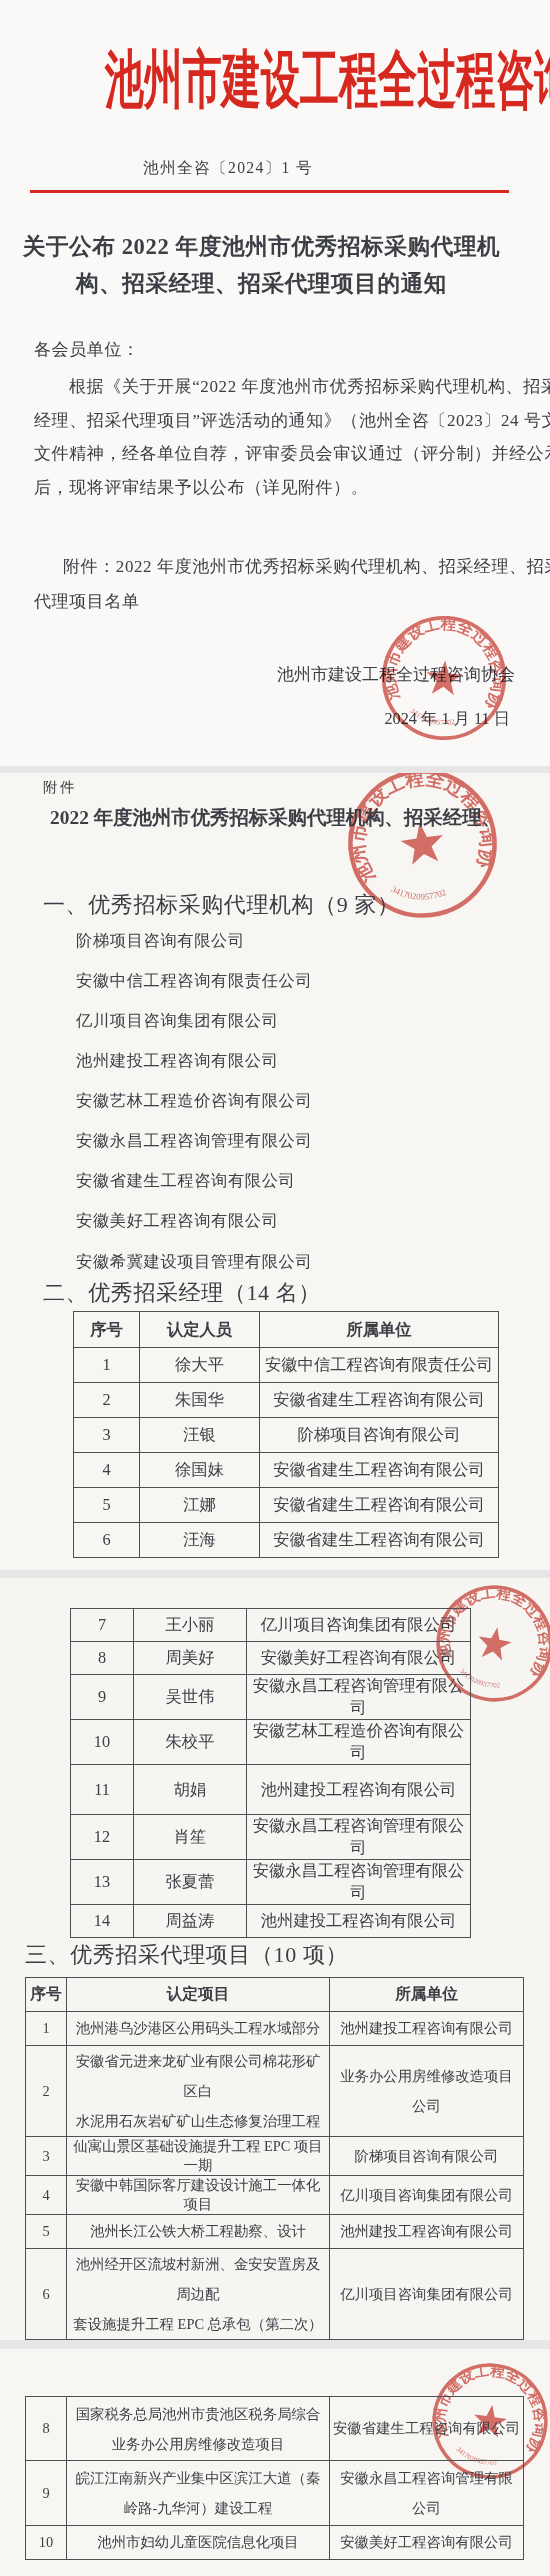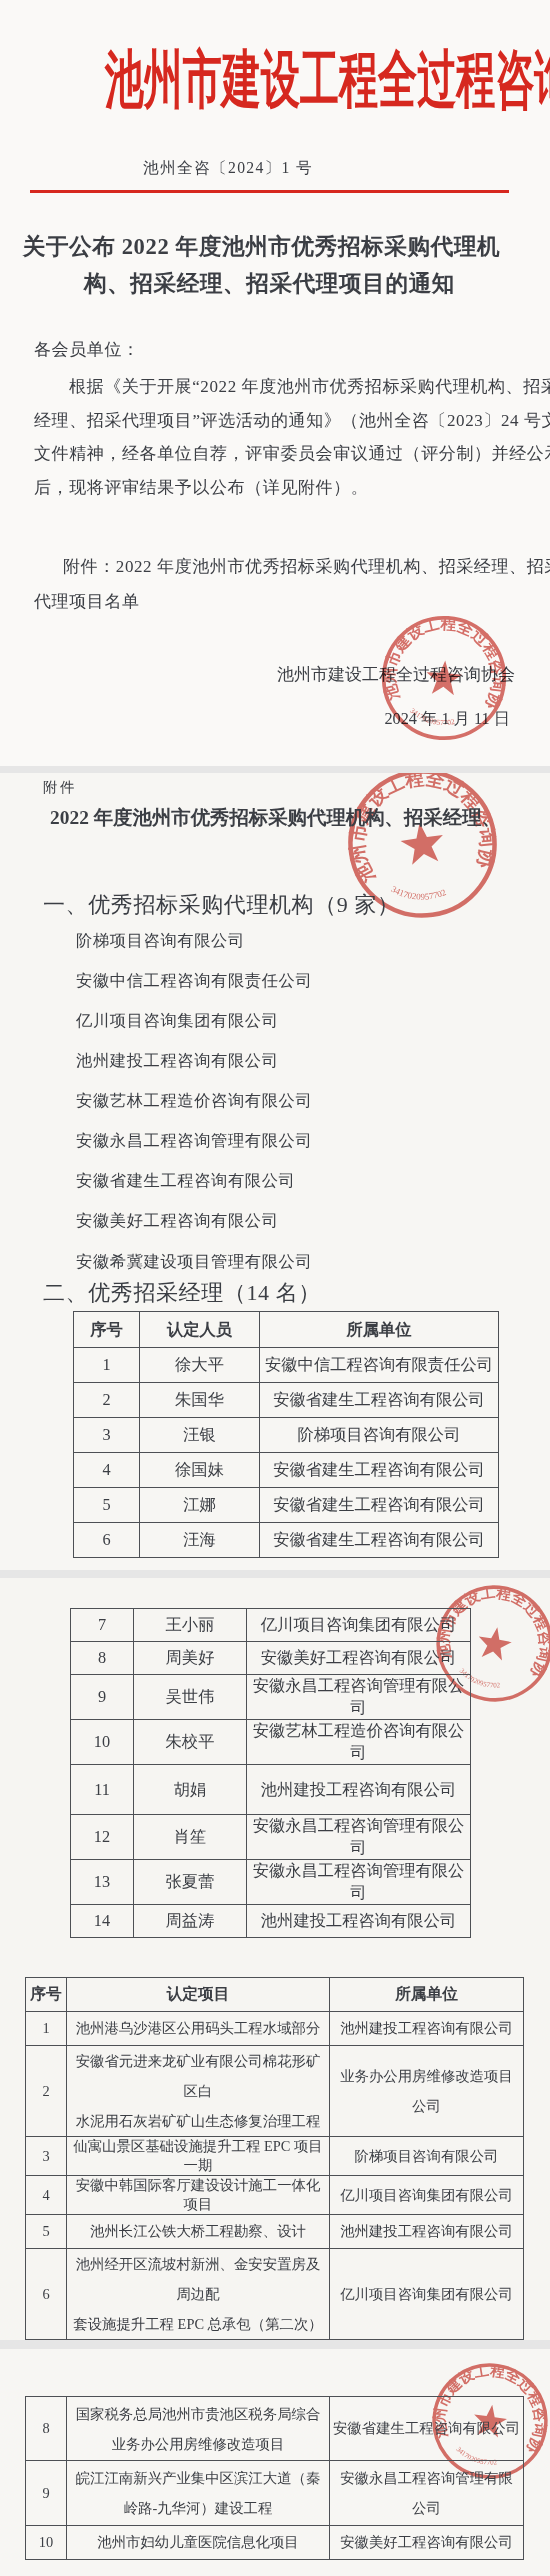--- a/index.html
+++ b/index.html
@@ -63,21 +63,21 @@
       </text>
     </g>
   </defs>
 </svg>
 
 <div class="page" id="page1">
   <div class="abs masthead">池州市建设工程全过程咨询协会</div>
   <div class="abs docnum">池州全咨〔2024〕1 号</div>
   <div class="abs redline"></div>
   <div class="abs doc-title" style="top:231px;">关于公布 2022 年度池州市优秀招标采购代理机</div>
-  <div class="abs doc-title" style="top:268px;margin-left:8px;">构、招采经理、招采代理项目的通知</div>
+  <div class="abs doc-title" style="top:268px;">构、招采经理、招采代理项目的通知</div>
   <div class="abs bodytext" style="left:34px;top:338px;">各会员单位：</div>
   <div class="abs bodytext" style="left:69px;top:375px;">根据《关于开展“2022 年度池州市优秀招标采购代理机构、招采</div>
   <div class="abs bodytext" style="left:34px;top:409px;">经理、招采代理项目”评选活动的通知》（池州全咨〔2023〕24 号文）</div>
   <div class="abs bodytext" style="left:34px;top:442px;">文件精神，经各单位自荐，评审委员会审议通过（评分制）并经公示</div>
   <div class="abs bodytext" style="left:34px;top:476px;">后，现将评审结果予以公布（详见附件）。</div>
   <div class="abs bodytext" style="left:63px;top:555px;">附件：2022 年度池州市优秀招标采购代理机构、招采经理、招采</div>
   <div class="abs bodytext" style="left:34px;top:590px;">代理项目名单</div>
   <div class="abs sig" style="top:663px;">池州市建设工程全过程咨询协会</div>
   <div class="abs sig" style="top:708px;font-size:16.3px;padding-right:41px;">2024 年 1 月 11 日</div>
   <svg class="stamp" style="left:375px;top:609px;transform:rotate(4deg);" width="138" height="138" viewBox="0 0 220 220">
@@ -199,20 +199,21 @@
           <td>安徽永昌工程咨询管理有限公司</td>
         </tr>
     <tr style="height:33px">
           <td>14</td>
           <td>周益涛</td>
           <td>池州建投工程咨询有限公司</td>
         </tr>
   </tbody>
     </table>
 
+  <div class="abs sec-head" style="left:25px;top:362px;">三、优秀招采代理项目（10 项）</div>
 
   <table class="doc prj" style="left:25px;top:399px;width:498px;">
     <colgroup>
         <col style="width:41px">
         <col style="width:263px">
         <col style="width:194px">
       </colgroup>
     <tbody>
         <tr style="height:34px">
       <th>序号</th>

